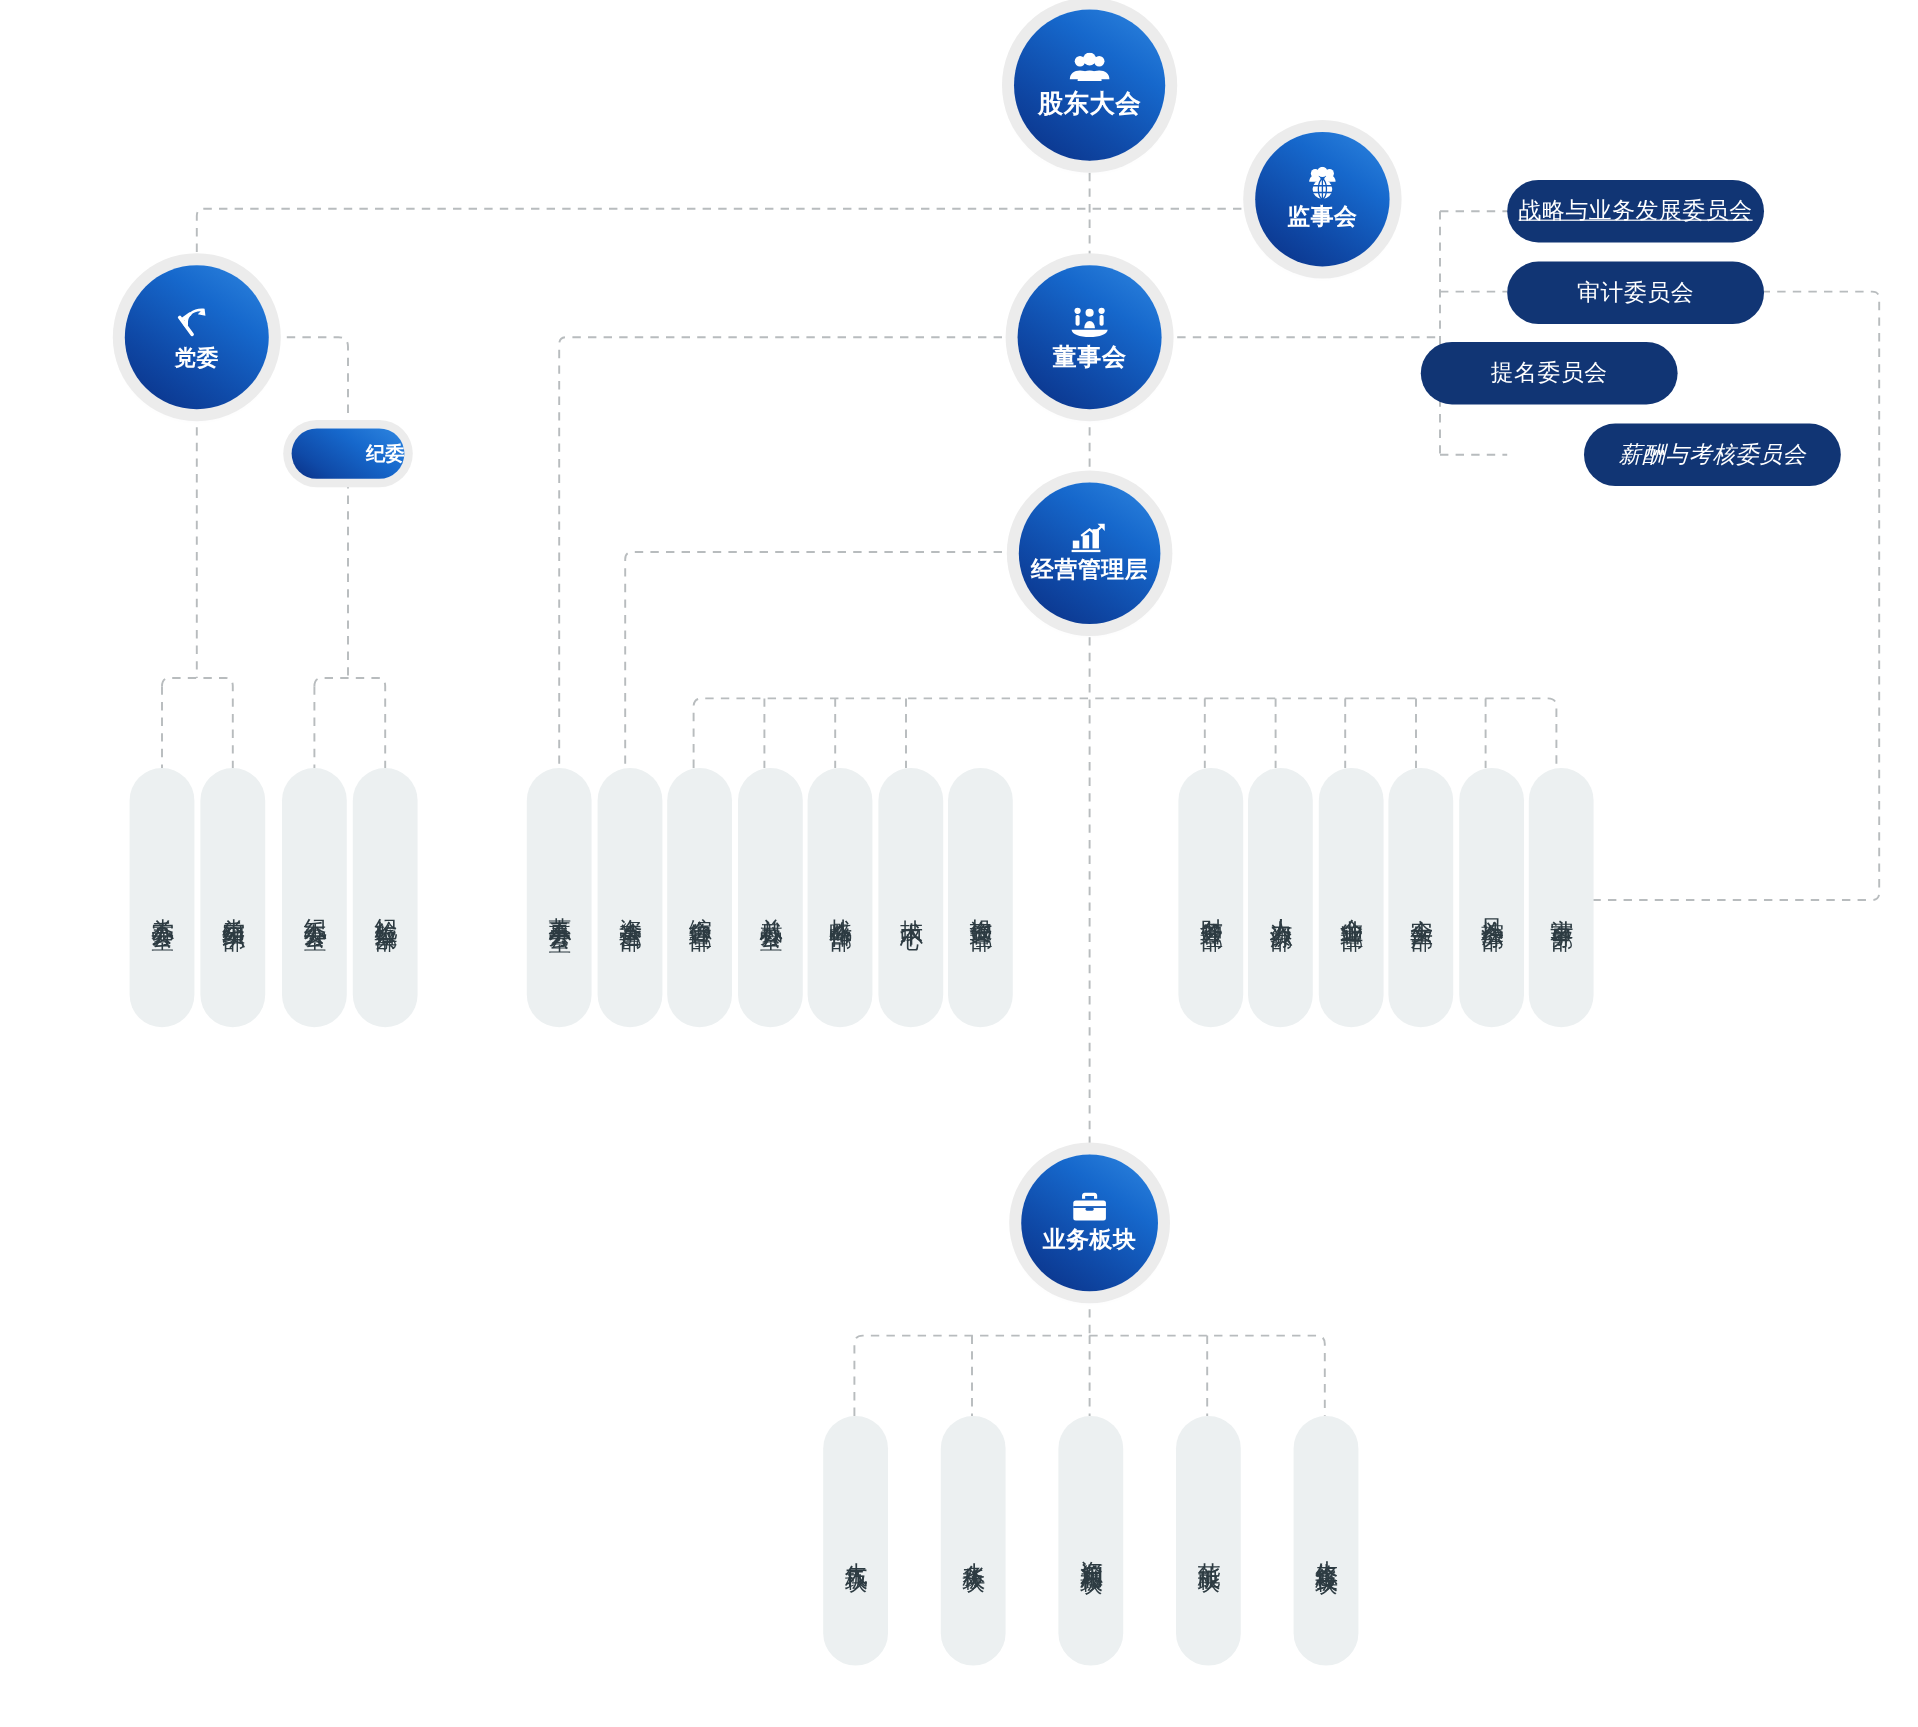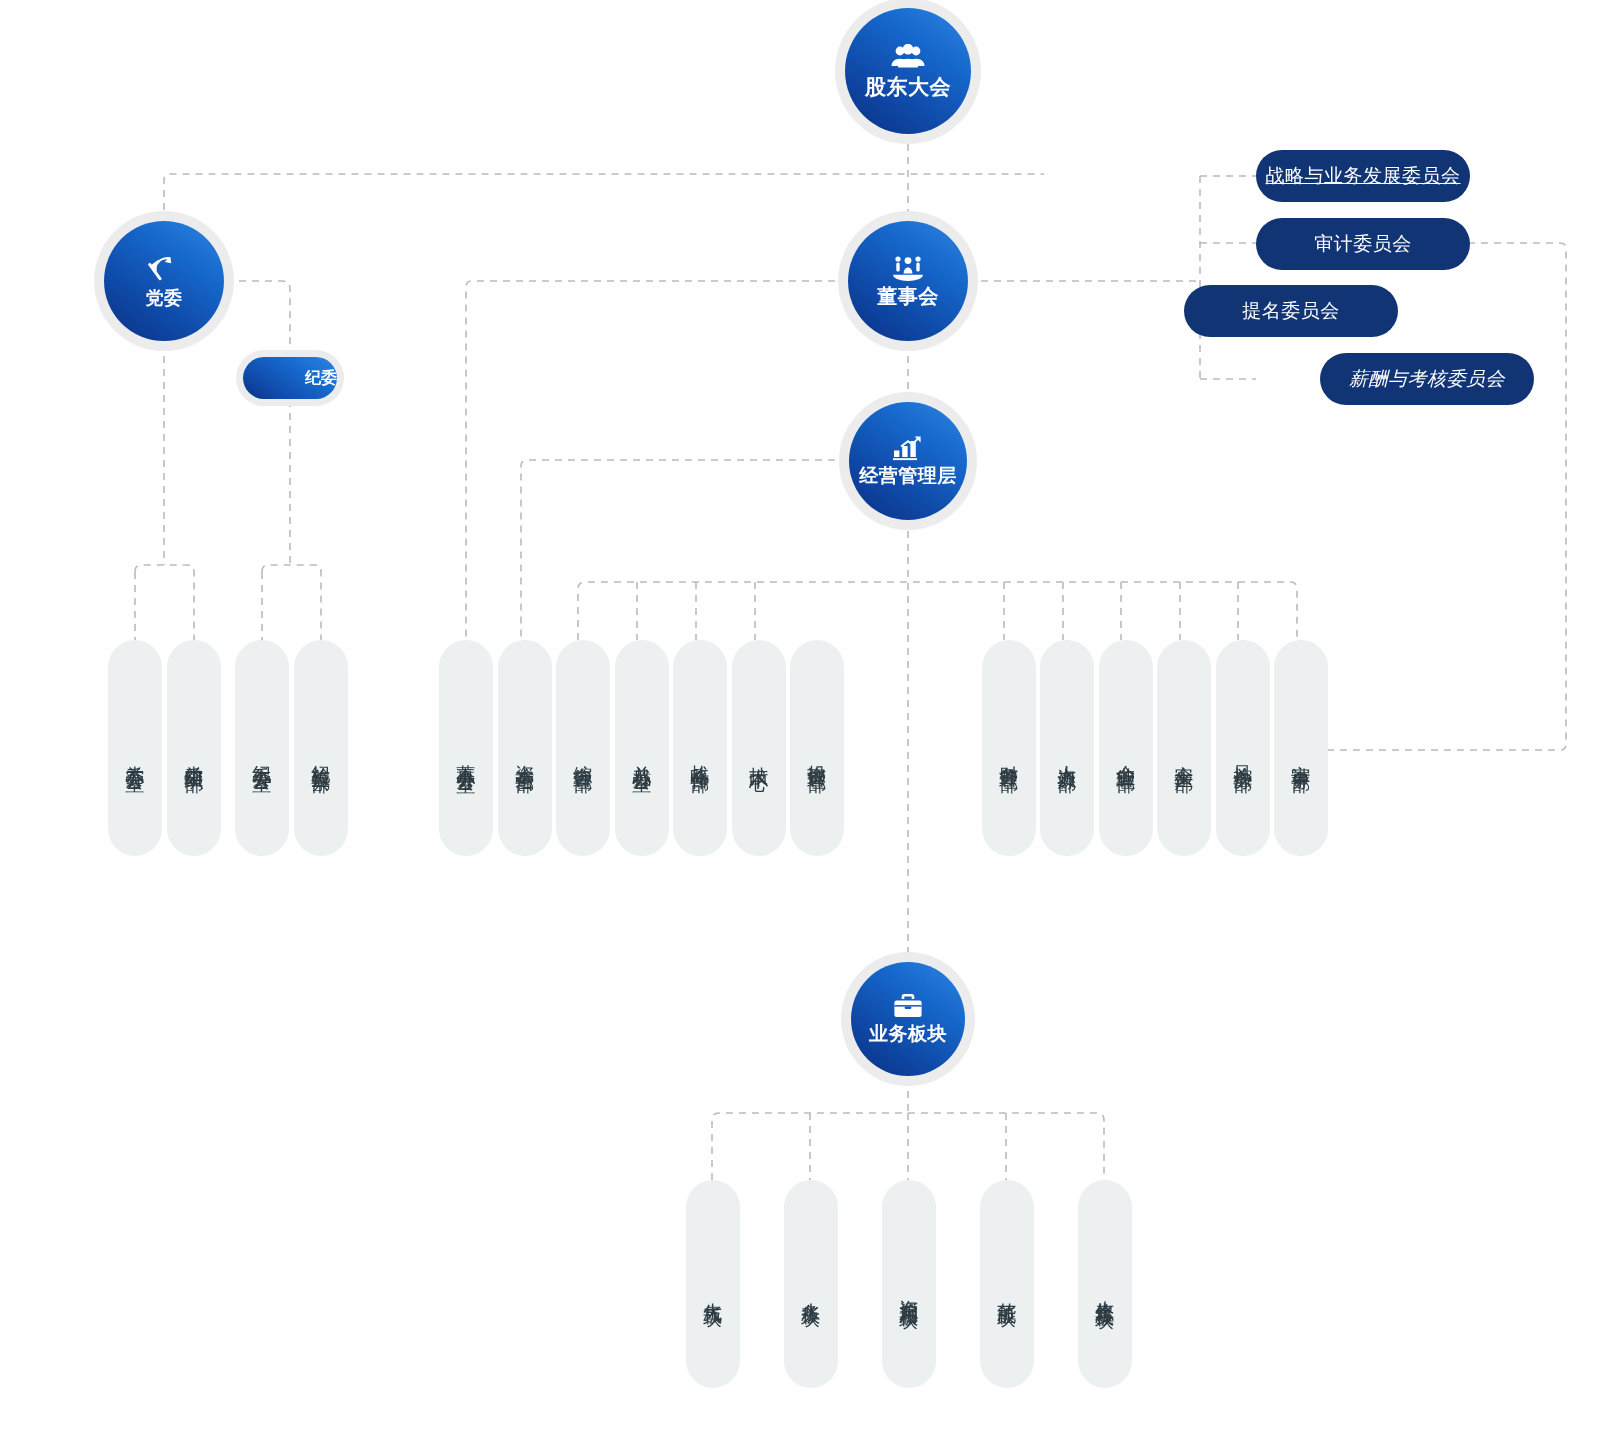--- a/index.html
+++ b/index.html
@@ -166,22 +166,39 @@
         <circle cx="26" cy="7" r="4.4" fill="#fff"></circle>
         <circle cx="18" cy="5.2" r="5.4" fill="#fff"></circle>
         <path d="M1.5 22c0-4.4 3.6-7.2 8.5-7.2s8.5 2.8 8.5 7.2z" fill="#fff"></path>
         <path d="M17.5 22c0-4.4 3.6-7.2 8.5-7.2s8.5 2.8 8.5 7.2z" fill="#fff"></path>
         <path d="M8 23.4c0-5.2 4.3-8.6 10-8.6s10 3.4 10 8.6z" fill="#fff"></path>
       </svg>
     </span>
     <span class="hub-label" style="font-size:21px;">股东大会</span>
   </div>
 
-
-  <div class="hub" style="left:848px;top:221px;width:120px;height:120px;font-family:Liberation Mono, monospace;">
+  <div class="hub" style="left:1046px;top:110px;width:112px;height:112px;">
+    <span class="hub-icon">
+      <svg width="34" height="28" viewBox="0 0 34 28">
+        <circle cx="11" cy="5.5" r="3.6" fill="#fff"></circle>
+        <circle cx="23" cy="5.5" r="3.6" fill="#fff"></circle>
+        <circle cx="17" cy="4.2" r="4.3" fill="#fff"></circle>
+        <path d="M6 12.5c0-3.4 2.6-5.6 5-5.6s5 2.2 5 5.6z" fill="#fff"></path>
+        <path d="M18 12.5c0-3.4 2.6-5.6 5-5.6s5 2.2 5 5.6z" fill="#fff"></path>
+        <circle cx="17" cy="18.6" r="8.2" fill="#fff"></circle>
+        <g stroke="#1159bb" stroke-width="1.1" fill="none">
+          <ellipse cx="17" cy="18.6" rx="3.4" ry="8.2"></ellipse>
+          <path d="M8.9 15.8h16.2M8.9 21.4h16.2M17 10.4v16.4"></path>
+        </g>
+      </svg>
+    </span>
+    <span class="hub-label" style="font-size:19px;">监事会</span>
+  </div>
+
+  <div class="hub" style="left:848px;top:221px;width:120px;height:120px;">
     <span class="hub-icon">
       <svg width="36" height="28" viewBox="0 0 36 28">
         <circle cx="8" cy="5" r="2.6" fill="#fff"></circle>
         <rect x="6.3" y="8.4" width="3.4" height="9" rx="1.5" fill="#fff"></rect>
         <circle cx="28" cy="5" r="2.6" fill="#fff"></circle>
         <rect x="26.3" y="8.4" width="3.4" height="9" rx="1.5" fill="#fff"></rect>
         <circle cx="18" cy="6.6" r="3.4" fill="#fff"></circle>
         <path d="M13.6 19.6c0-3.4 1.9-6 4.4-6s4.4 2.6 4.4 6z" fill="#fff"></path>
         <path d="M3 20.8h30c0 3.6-6.7 6.1-15 6.1S3 24.4 3 20.8z" fill="#fff"></path>
       </svg>

